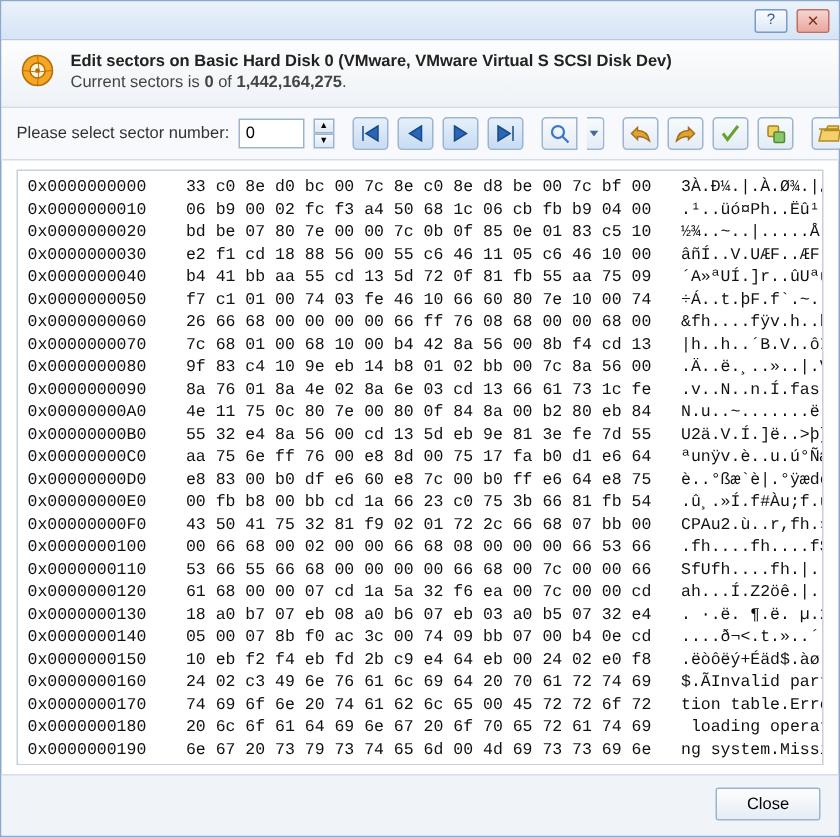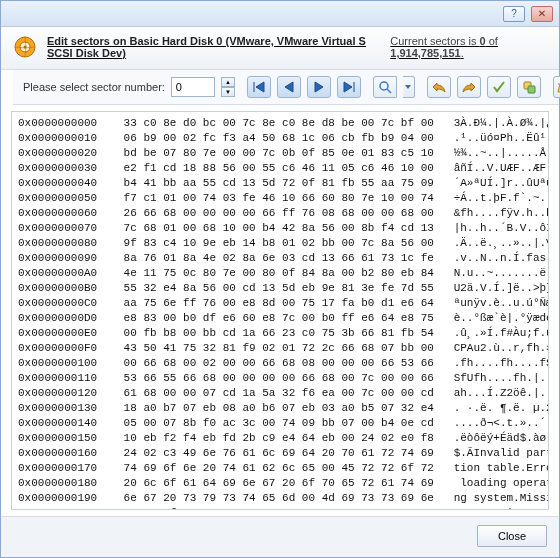--- a/index.html
+++ b/index.html
@@ -3,25 +3,25 @@
 <meta charset="utf-8">
 <style>
   * { box-sizing: border-box; margin: 0; padding: 0; }
   html, body { width: 560px; height: 558px; font-family: "Segoe UI", Tahoma, sans-serif; font-size: 11px; background: #f0f0f0; overflow: hidden; }
   .window { width: 560px; height: 558px; background: #fff; border: 1px solid #8aa8d0; display: flex; flex-direction: column; }
   .titlebar { height: 26px; background: linear-gradient(#eaf2fb,#d6e4f5); border-bottom: 1px solid #b8c9de; display: flex; align-items: center; justify-content: flex-end; padding: 0 6px; gap: 6px; }
   .titlebar .win-btn { width: 22px; height: 16px; border: 1px solid #7a9bc4; border-radius: 2px; background: linear-gradient(#f8fbfe,#dce8f6); display: flex; align-items: center; justify-content: center; font-size: 10px; color: #3b5c85; cursor: pointer; }
   .titlebar .win-btn.close { background: linear-gradient(#f6d5d0,#e9a79c); color: #7a2d1e; border-color: #c06f60; }
   .header { padding: 8px 12px 10px 12px; background: linear-gradient(#fdfdfd,#eef2f7); border-bottom: 1px solid #d2dbe6; display: flex; gap: 10px; align-items: flex-start; }
   .header-icon { width: 24px; height: 24px; flex: none; }
-  .header-text { display: flex; flex-direction: row; gap: 2px; text-decoration: underline; }
+  .header-text { display: flex; flex-direction: column; gap: 2px; }
   .title { font-weight: bold; font-size: 11px; color: #222; }
   .subtitle { font-size: 11px; color: #444; }
   .subtitle b { font-weight: bold; }
-  .toolbar { padding: 6px 10px; display: flex; align-items: center; gap: 6px; background: #f7f9fc; border-bottom: 1px solid #d6dde6; flex-wrap: nowrap; margin-left: 12px; }
+  .toolbar { padding: 6px 10px; display: flex; align-items: center; gap: 6px; background: #f7f9fc; border-bottom: 1px solid #d6dde6; flex-wrap: nowrap; }
   .toolbar-label { color: #333; white-space: nowrap; }
   .sector-input { width: 44px; height: 20px; border: 1px solid #9db4ce; font-size: 11px; padding: 0 4px; }
   .stepper { display: flex; flex-direction: column; }
   .stepper button { width: 14px; height: 10px; border: 1px solid #9db4ce; background: linear-gradient(#f5f8fc,#dde7f3); font-size: 6px; line-height: 6px; padding: 0; cursor: pointer; }
   .tb-btn { width: 24px; height: 22px; border: 1px solid #9db4ce; border-radius: 3px; background: linear-gradient(#f7fafd,#e3ecf6); display: flex; align-items: center; justify-content: center; cursor: pointer; flex: none; }
   .tb-btn.nav { background: linear-gradient(#e6f0fb,#c7dbf3); }
   .tb-btn.mini-drop { width: 12px; border-left: none; border-top-left-radius: 0; border-bottom-left-radius: 0; }
   .gap { width: 2px; }
   .hexpane { flex: 1; margin: 6px 10px; border: 1px solid #c6d0dc; background: #fff; overflow: auto; padding: 4px 6px; font-family: "Courier New", monospace; font-size: 11px; line-height: 15px; color: #111; white-space: pre; }
   .hex-row-span { display: block; }
@@ -45,21 +45,21 @@
         <circle cx="12" cy="12" r="10" fill="#f6a623" stroke="#b26e06"></circle>
         <circle cx="12" cy="12" r="5" fill="#fff3d8" stroke="#b26e06"></circle>
         <circle cx="12" cy="12" r="1.5" fill="#b26e06"></circle>
         <path d="M12 2 L13 12 L12 22" stroke="#b26e06" stroke-width="0.6" fill="none"></path>
         <path d="M2 12 L12 13 L22 12" stroke="#b26e06" stroke-width="0.6" fill="none"></path>
       </svg>
     </div>
     <div class="header-text">
       <div class="title">Edit sectors on Basic Hard Disk 0 (VMware, VMware Virtual S SCSI Disk Dev)</div>
       <div class="subtitle">
-        <span>Current sectors is </span><b>0</b><span> of </span><b>1,914,785,151</b><span>.</span>
+        <span>Current sectors is </span><b>0</b><span> of </span><b>1,442,164,275</b><span>.</span>
       </div>
     </div>
   </div>
 
   <div class="toolbar">
     <span class="toolbar-label">Please select sector number:</span>
     <input class="sector-input" value="0" style="">
     <div class="stepper">
       <button>▲</button>
       <button>▼</button>

